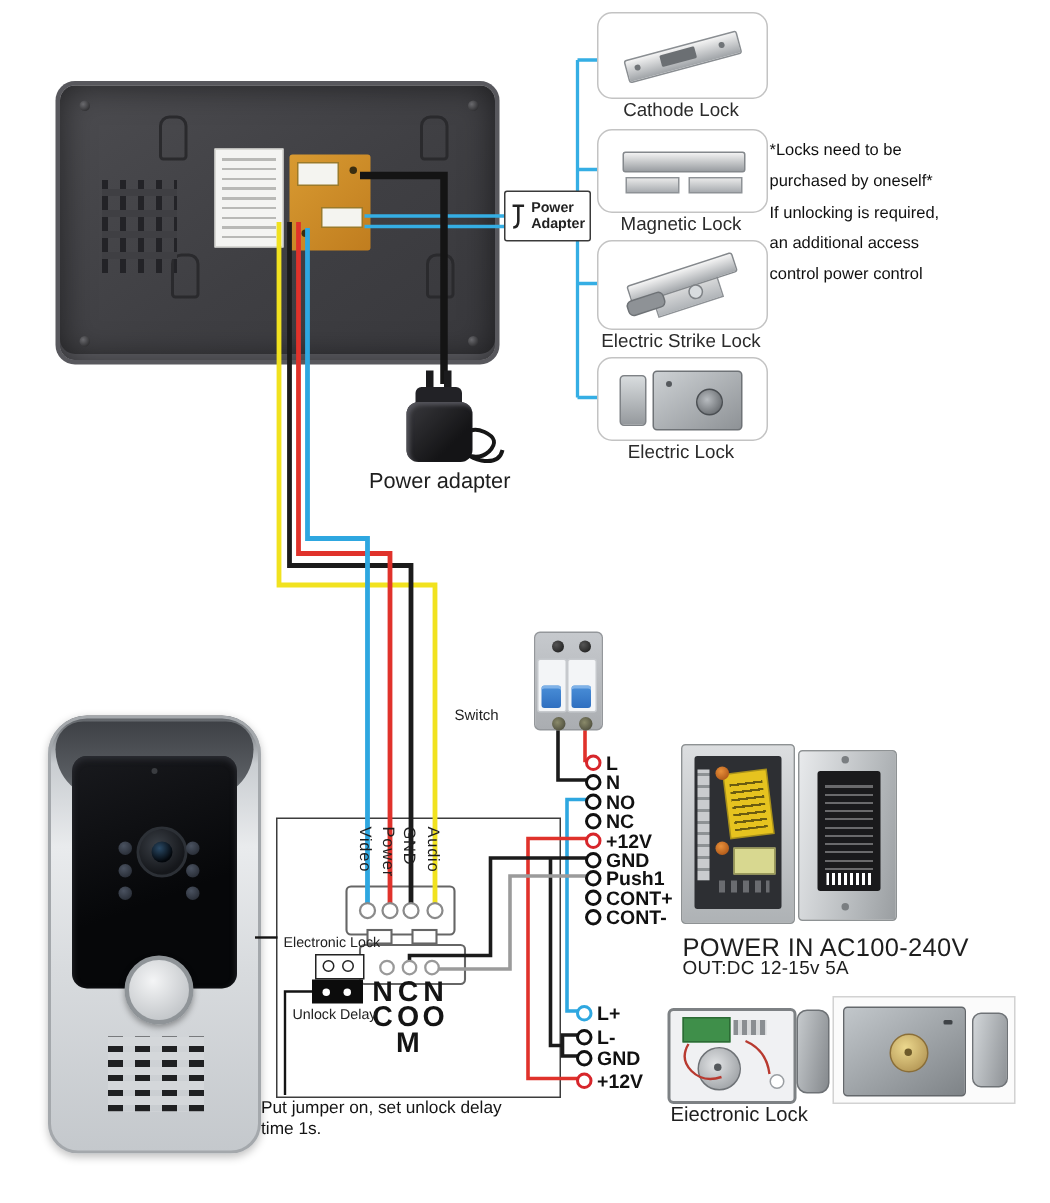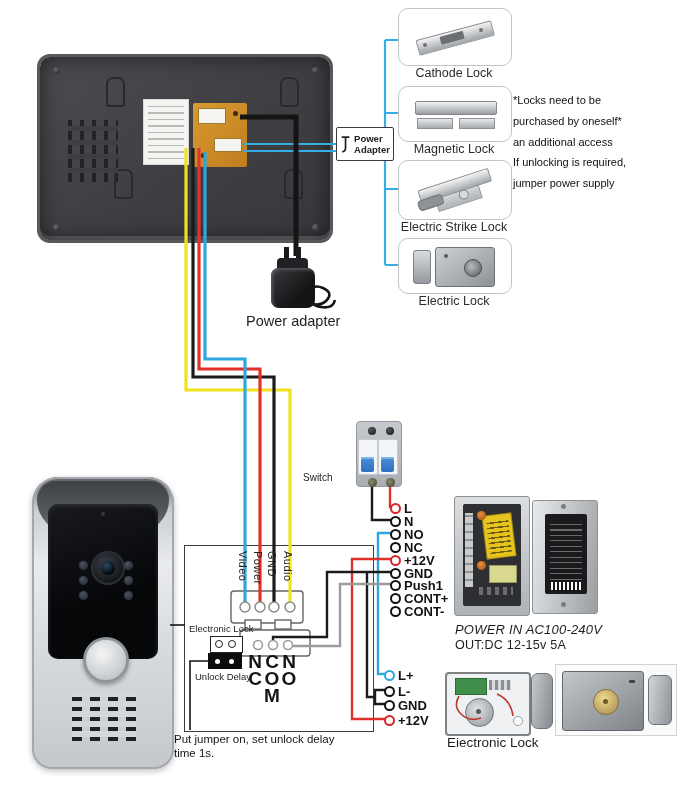--- a/index.html
+++ b/index.html
@@ -119,23 +119,23 @@
         <div class="dot" style="left:28px;top:11px;width:16px;height:16px;background:radial-gradient(circle at 40% 40%,#b8bcc0,#55595d);border:1px solid #4a4e52;"></div>
         <div class="dot" style="left:8px;top:6px;width:4px;height:4px;background:#55595d;"></div>
       </div>
     </div>
   </div>
   <div class="locklabel" style="top:294px;">Electric Lock</div>
 
   <div class="note">
     <div>*Locks need to be</div>
     <div>purchased by oneself*</div>
+    <div>If unlocking is required,</div>
     <div>an additional access</div>
-    <div>If unlocking is required,</div>
-    <div>jumper power supply</div>
+    <div>control power control</div>
   </div>
 
   <div class="abs" style="left:354px;top:419px;width:48px;height:70px;z-index:4;">
     <div class="abs" style="left:2px;top:2px;width:44px;height:64px;background:linear-gradient(#c6c9cd,#aaadb1);border:1px solid #94979b;border-radius:4px;"></div>
     <div class="dot" style="left:14px;top:8px;width:8px;height:8px;background:radial-gradient(circle at 35% 35%,#555,#161616);"></div>
     <div class="dot" style="left:32px;top:8px;width:8px;height:8px;background:radial-gradient(circle at 35% 35%,#555,#161616);"></div>
     <div class="abs" style="left:4px;top:20px;width:18px;height:34px;background:#f3f5f7;border:1px solid #c6c9cd;border-radius:2px;"></div>
     <div class="abs" style="left:24px;top:20px;width:18px;height:34px;background:#f3f5f7;border:1px solid #c6c9cd;border-radius:2px;"></div>
     <div class="abs" style="left:7px;top:38px;width:13px;height:15px;background:linear-gradient(#4a8fd8,#2f6fc0);border-radius:2px;box-shadow:inset 0 2px 0 #7fb2e8;"></div>
     <div class="abs" style="left:27px;top:38px;width:13px;height:15px;background:linear-gradient(#4a8fd8,#2f6fc0);border-radius:2px;box-shadow:inset 0 2px 0 #7fb2e8;"></div>
@@ -196,21 +196,21 @@
     </div>
     <div class="abs" style="left:82px;top:14px;width:64px;height:112px;background:linear-gradient(100deg,#e8eaec,#b2b6b9 70%,#9a9ea1);border:1px solid #8e9294;border-radius:3px;">
       <div class="abs" style="left:12px;top:13px;width:42px;height:80px;background:#1a1a1c;border-radius:2px;padding:6px 5px 14px 5px;box-sizing:border-box;">
         <div style="width:100%;height:100%;background:repeating-linear-gradient(0deg,#6a6a6c 0 1.4px,transparent 1.4px 5.5px);"></div>
         <div class="abs" style="left:6px;bottom:4px;width:30px;height:8px;background:repeating-linear-gradient(90deg,#fff 0 2px,#1a1a1c 2px 4px);"></div>
       </div>
       <div class="dot" style="left:28px;top:3px;width:5px;height:5px;background:#7a7e81;"></div>
       <div class="dot" style="left:28px;top:101px;width:5px;height:5px;background:#7a7e81;"></div>
     </div>
   </div>
-  <div class="cap" style="left:455px;top:622px;font-size:13px;font-weight:500;letter-spacing:.2px;font-style:italic;">POWER IN AC100-240V</div>
+  <div class="cap" style="left:455px;top:622px;font-size:17px;font-weight:500;letter-spacing:.2px;">POWER IN AC100-240V</div>
   <div class="cap" style="left:455px;top:638px;font-size:12.6px;font-weight:500;letter-spacing:.2px;">OUT:DC 12-15v 5A</div>
 
   <div class="trow" style="left:384px;top:668px;">
     <span class="ring blue"></span>
       <span>L+</span>
     </div>
   <div class="trow" style="left:384px;top:684px;">
     <span class="ring"></span>
       <span>L-</span>
     </div>

